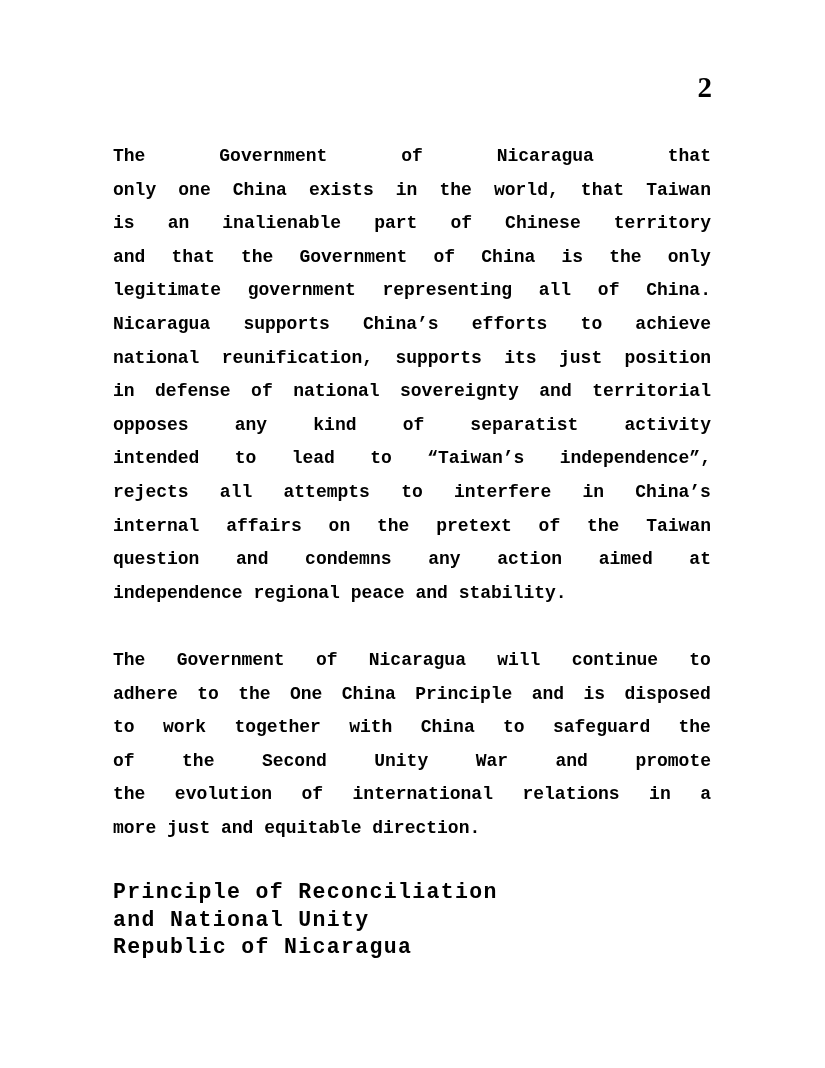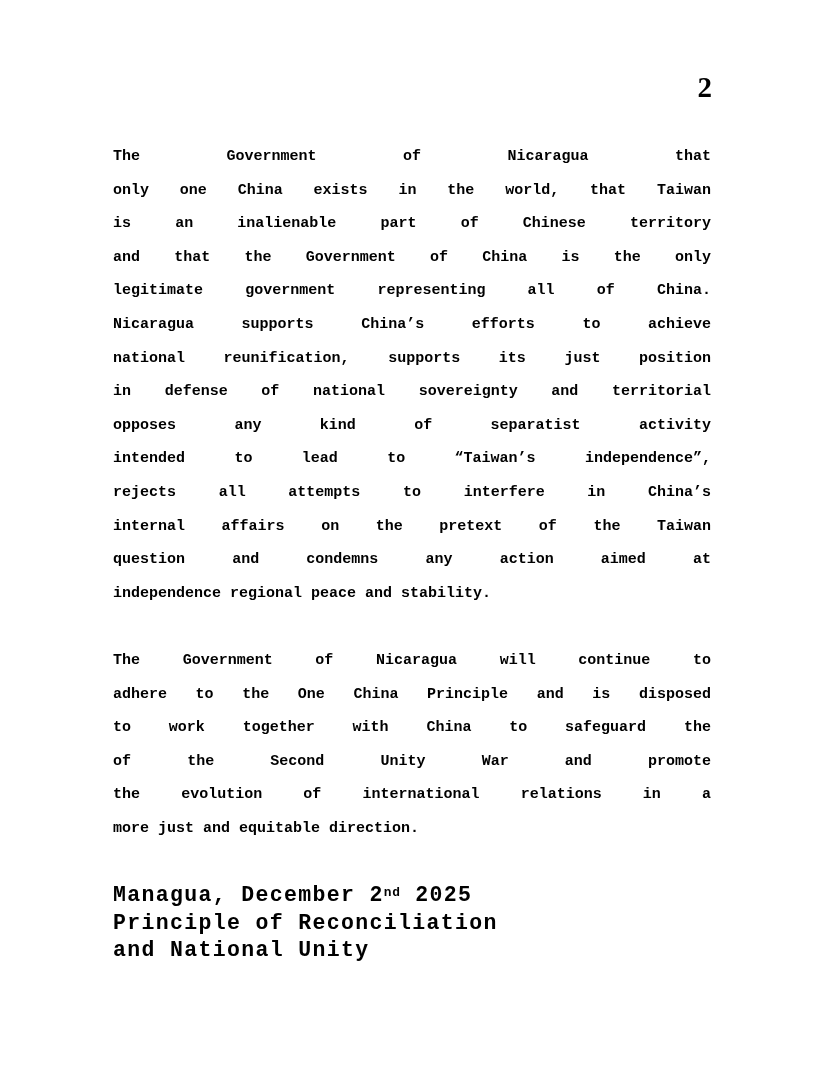--- a/index.html
+++ b/index.html
@@ -27,21 +27,21 @@
     line-height: 1;
   }
   .content {
     position: absolute;
     left: 113px;
     top: 140px;
     width: 598px;
   }
   .para {
     margin: 0 0 33.6px 0;
-    font-size: 15px;
+    font-size: 18px;
   }
   .line {
     display: flex;
     justify-content: space-between;
     line-height: 33.6px;
     white-space: pre;
   }
   .line.final {
     display: block;
     line-height: 33.6px;
@@ -90,19 +90,19 @@
           <div class="line"><span>The</span><span>Government</span><span>of</span><span>Nicaragua</span><span>will</span><span>continue</span><span>to</span></div>
           <div class="line"><span>adhere</span><span>to</span><span>the</span><span>One</span><span>China</span><span>Principle</span><span>and</span><span>is</span><span>disposed</span></div>
           <div class="line"><span>to</span><span>work</span><span>together</span><span>with</span><span>China</span><span>to</span><span>safeguard</span><span>the</span></div>
           <div class="line"><span>of</span><span>the</span><span>Second</span><span>Unity</span><span>War</span><span>and</span><span>promote</span></div>
           <div class="line"><span>the</span><span>evolution</span><span>of</span><span>international</span><span>relations</span><span>in</span><span>a</span></div>
           <div class="line final">more just and equitable direction.</div>
         </div>
       </section>
 
     <section class="signature">
-      <div class="sig-line"><span>Managua, December 2</span><sup class="ordinal">nd</sup><span> 2025</span></div>
       <div class="sig-line">Principle of Reconciliation</div>
       <div class="sig-line">and National Unity</div>
+      <div class="sig-line">Republic of Nicaragua</div>
     </section>
 
   </main>
 </div>
 
 </body></html>

